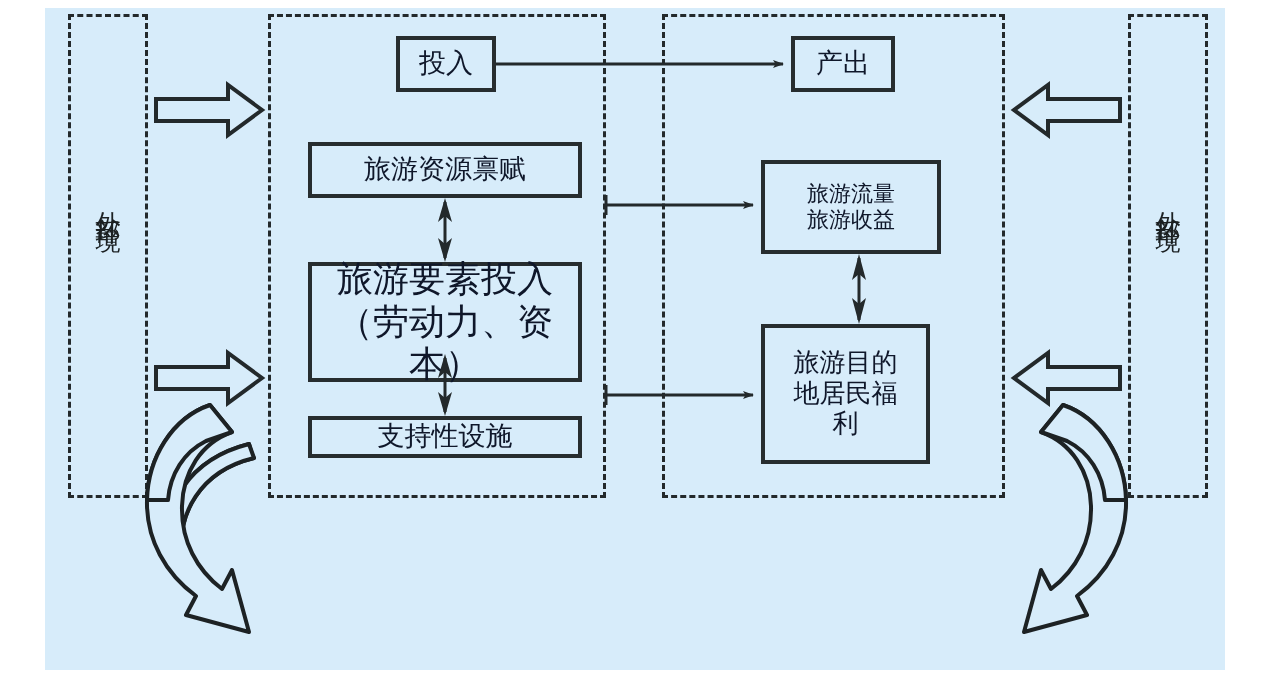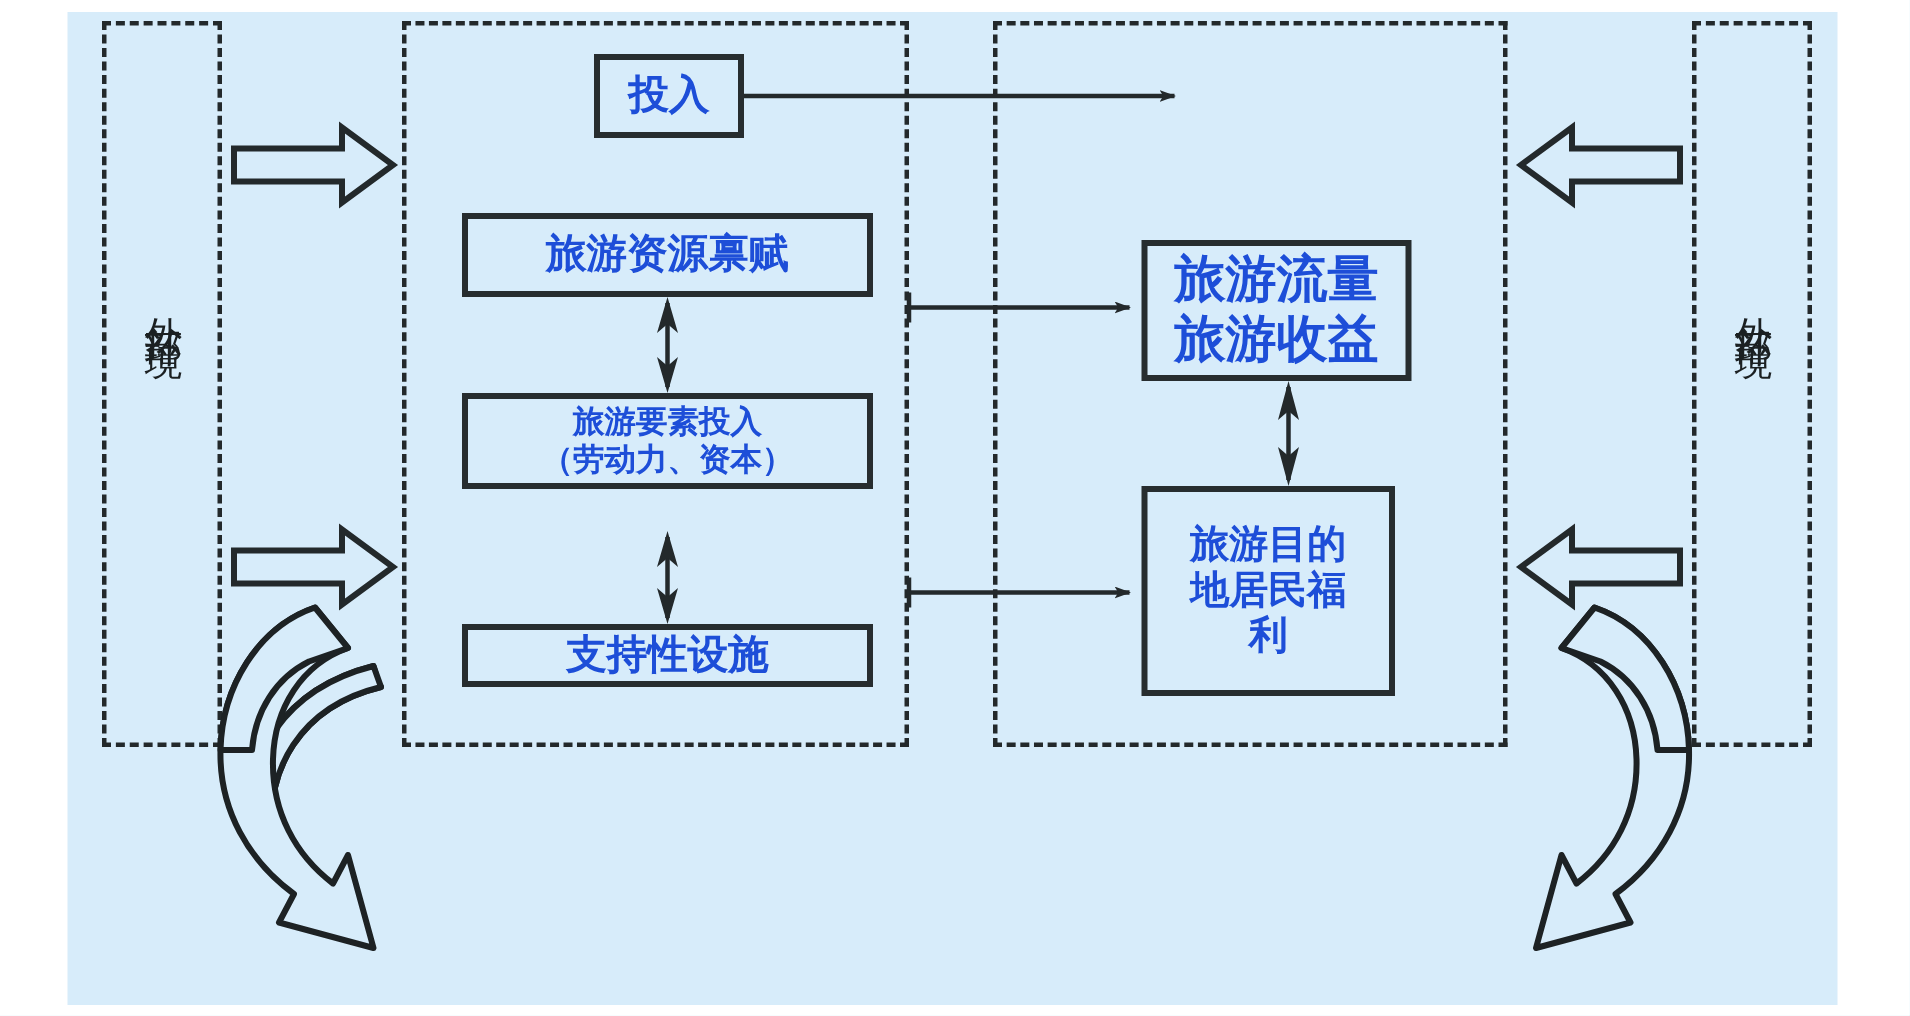--- a/index.html
+++ b/index.html
@@ -55,32 +55,31 @@
   
   .sbox {
     position: absolute;
     box-sizing: border-box;
     border: 4px solid #272d2f;
     background: #d7ecfa;
     display: flex;
     align-items: center;
     justify-content: center;
     text-align: center;
-    color: #1d4ed8;
+    color: #0f172a;
     line-height: 1.18;
     white-space: pre-line;
     user-select: none;
-    font-weight: bold;
   }
   #box-input      { left: 396px; top: 36px;  width: 100px; height: 56px;  font-size: 27px; }
   #box-output     { left: 791px; top: 36px;  width: 104px; height: 56px;  font-size: 27px; }
   #box-endowment  { left: 308px; top: 142px; width: 274px; height: 56px;  font-size: 27px; }
-  #box-factors    { left: 308px; top: 262px; width: 274px; height: 64px;  font-size: 21px; }
+  #box-factors    { left: 308px; top: 262px; width: 274px; height: 120px;  font-size: 36px; }
   #box-facility   { left: 308px; top: 416px; width: 274px; height: 42px;  font-size: 27px; }
-  #box-flow       { left: 761px; top: 160px; width: 180px; height: 94px;  font-size: 34px; }
+  #box-flow       { left: 761px; top: 160px; width: 180px; height: 94px;  font-size: 22px; }
   #box-welfare    { left: 761px; top: 324px; width: 169px; height: 140px; font-size: 26px; }
   #box-compete    { left: 292px; top: 588px; width: 692px; height: 52px;  font-size: 28px; }
 
   
   #overlay {
     position: absolute;
     left: 0; top: 0;
     width: 1273px;
     height: 677px;
     pointer-events: none;
@@ -95,20 +94,21 @@
 
   <div class="dashed-region" id="region-left-env"></div>
   <div class="dashed-region" id="region-core"></div>
   <div class="dashed-region" id="region-outcome"></div>
   <div class="dashed-region" id="region-right-env"></div>
 
   <div class="vlabel" id="label-left-env">外部环境</div>
   <div class="vlabel" id="label-right-env">外部环境</div>
 
   <div class="sbox" id="box-input">投入</div>
+  <div class="sbox" id="box-output">产出</div>
   <div class="sbox" id="box-endowment">旅游资源禀赋</div>
   <div class="sbox" id="box-factors">旅游要素投入
 （劳动力、资本）</div>
   <div class="sbox" id="box-facility">支持性设施</div>
   <div class="sbox" id="box-flow">旅游流量
 旅游收益</div>
   <div class="sbox" id="box-welfare">旅游目的
 地居民福
 利</div>
 

